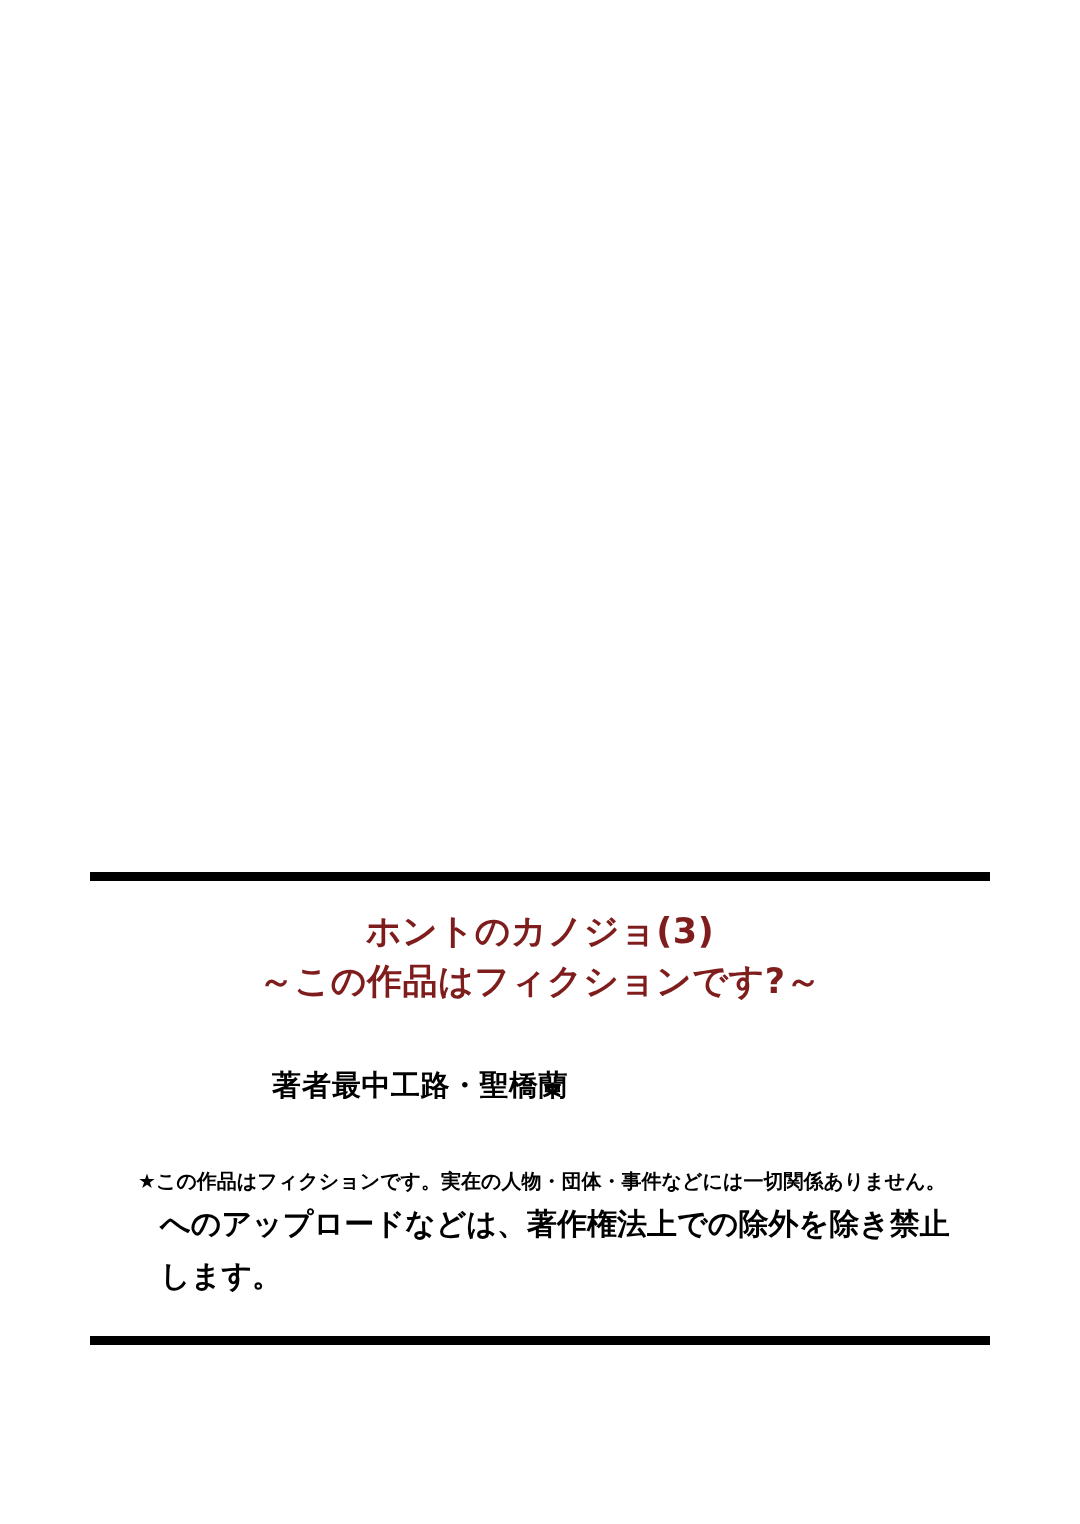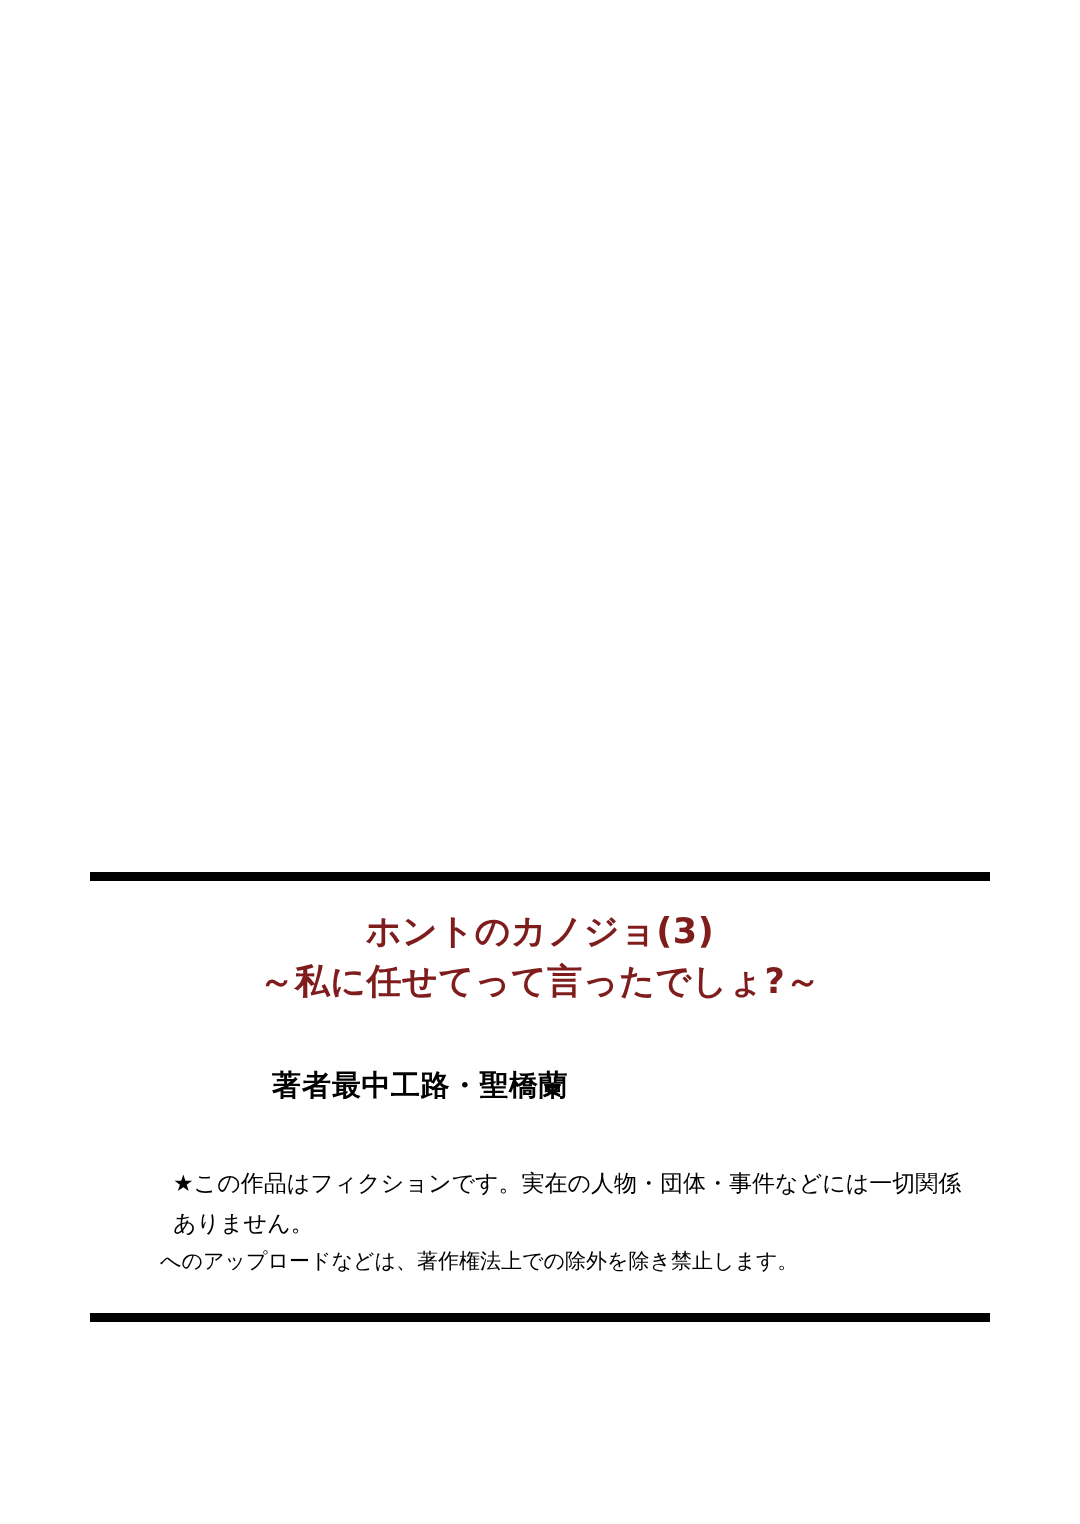--- a/index.html
+++ b/index.html
@@ -112,45 +112,44 @@
   }
   .comics-text { line-height: 1; }
 
   .notices {
     margin-top: 52px;
     padding-left: 48px;
     padding-right: 10px;
     padding-bottom: 34px;
   }
   .notice-line {
-    font-size: 23px;
-    font-weight: normal;
+    font-size: 20px;
+    font-weight: bold;
     line-height: 1.72;
     letter-spacing: 0px;
-    margin-left: 35px;
   }
   .notice-cont {
-    font-size: 21px;
-    font-weight: normal;
+    font-size: 30px;
+    font-weight: bold;
     line-height: 1.72;
     padding-left: 22px;
   }
 </style>
 </head>
 <body>
 
 <div class="page">
 
   <div class="colophon">
 
     <div class="rule rule-top"></div>
 
     <div class="title-block">
       <div class="title-line">ホントのカノジョ(3)</div>
-      <div class="title-line">～私に任せてって言ったでしょ?～</div>
+      <div class="title-line">～この作品はフィクションです?～</div>
     </div>
 
     <div class="credits">
 
       <div class="credit-row">
         <span class="credit-label">著者</span>
         <span class="credit-value">最中工路・聖橋蘭</span>
       </div>
 
 

